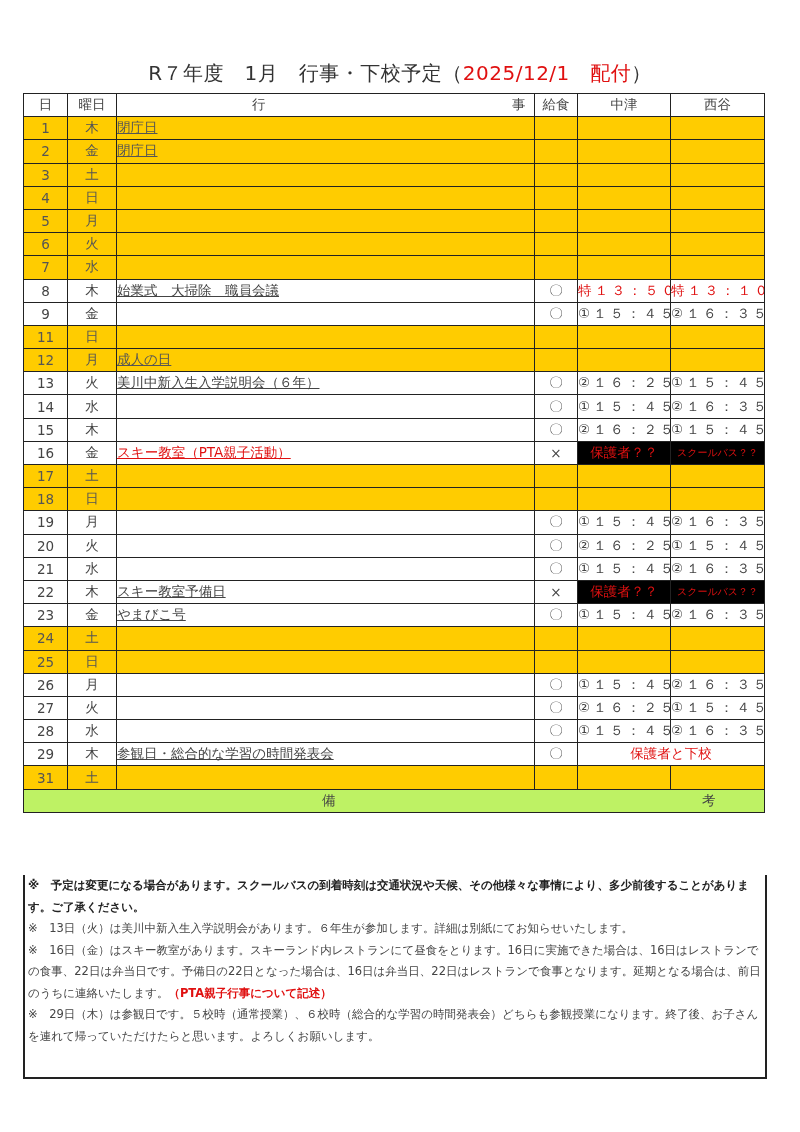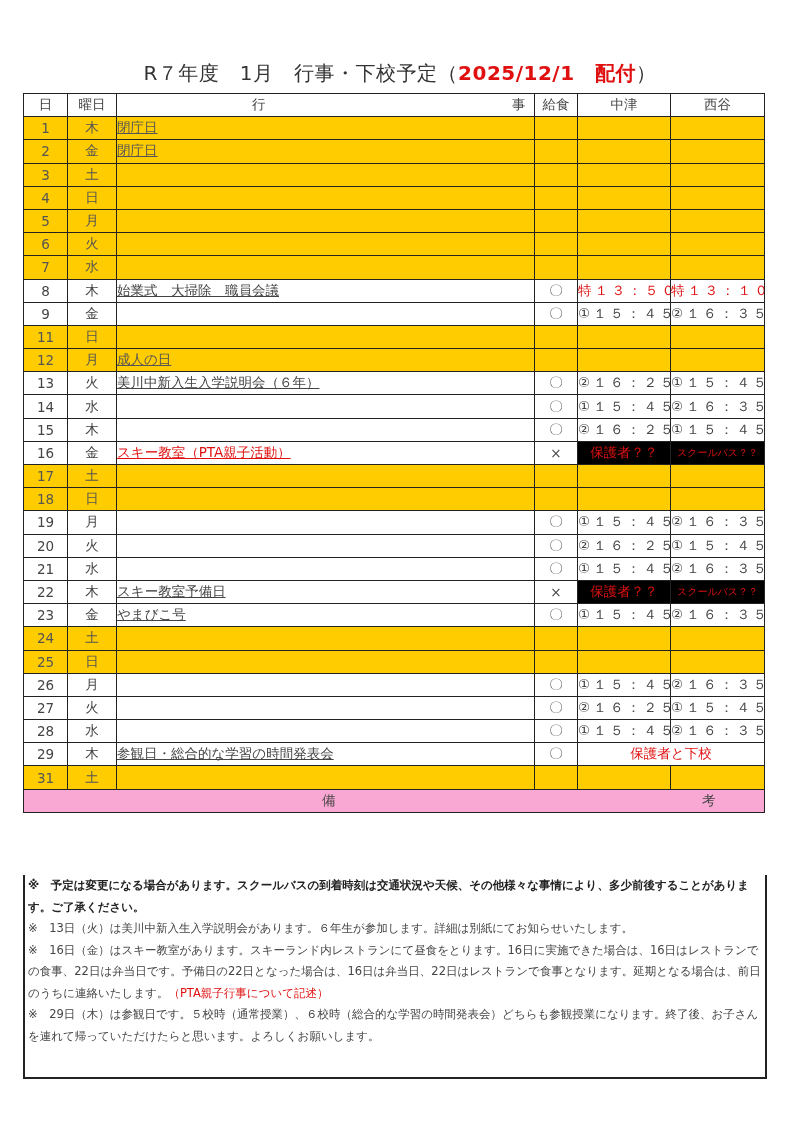--- a/index.html
+++ b/index.html
@@ -1,39 +1,39 @@
 <!DOCTYPE html>
 <html><head>
 <meta charset="utf-8">
 <style>
   html, body { margin: 0; padding: 0; background: #ffffff; }
   body { width: 800px; height: 1132px; position: relative; overflow: hidden;
          font-family: "DejaVu Sans", "Liberation Sans", sans-serif; color: #333; }
   .title { position: absolute; left: 0; top: 60px; width: 800px; text-align: center;
            font-size: 20px; color: #333; letter-spacing: 0.5px; }
-  .title .red { color: #e01010; font-weight: bold; }
+  .title .red { color: #e01010; font-weight: normal; }
   table.sched { position: absolute; left: 23px; top: 93px; width: 741px;
                 border-collapse: collapse; table-layout: fixed; }
   table.sched td, table.sched th { border: 1.5px solid #222; height: 22.2px; padding: 0;
                 font-size: 13.5px; font-weight: normal; color: #444; overflow: hidden; white-space: nowrap; }
   th { background: #fff; text-align: center; }
   td.c { text-align: center; }
   td.ev { text-align: left; padding-left: 3px; text-decoration: underline; }
   tr.hol td { background: #ffcc00; color: #555; }
   td.time { text-align: center; letter-spacing: 3.2px; font-size: 13.5px; }
   .redb { color: #e01010 !important; font-weight: bold; }
   td.pink { background: #000000; text-align: center; }
   td.pink.small { font-size: 10px; }
-  .notes-head td { text-align: center; background: #f9a8d4; }
+  .notes-head td { text-align: center; background: #bef264; }
   .notes-box { position: absolute; left: 23px; top: 875px; width: 737px; height: 202px;
                border: 2px solid #222; border-top: none; font-size: 11.5px; line-height: 21.5px;
                padding: 0 0 0 3px; color: #444; }
   .notes-box p { margin: 0; }
   .notes-box .bold { font-weight: bold; color: #222; }
-  .notes-box .red { color: #e01010; font-weight: normal; }
+  .notes-box .red { color: #e01010; font-weight: bold; }
 </style>
 </head>
 <body>
 
 <div class="title">
   <span>R７年度　1月　行事・下校予定（</span><span class="red">2025/12/1　配付</span><span>）</span>
 </div>
 
 <table class="sched">
   <colgroup>

